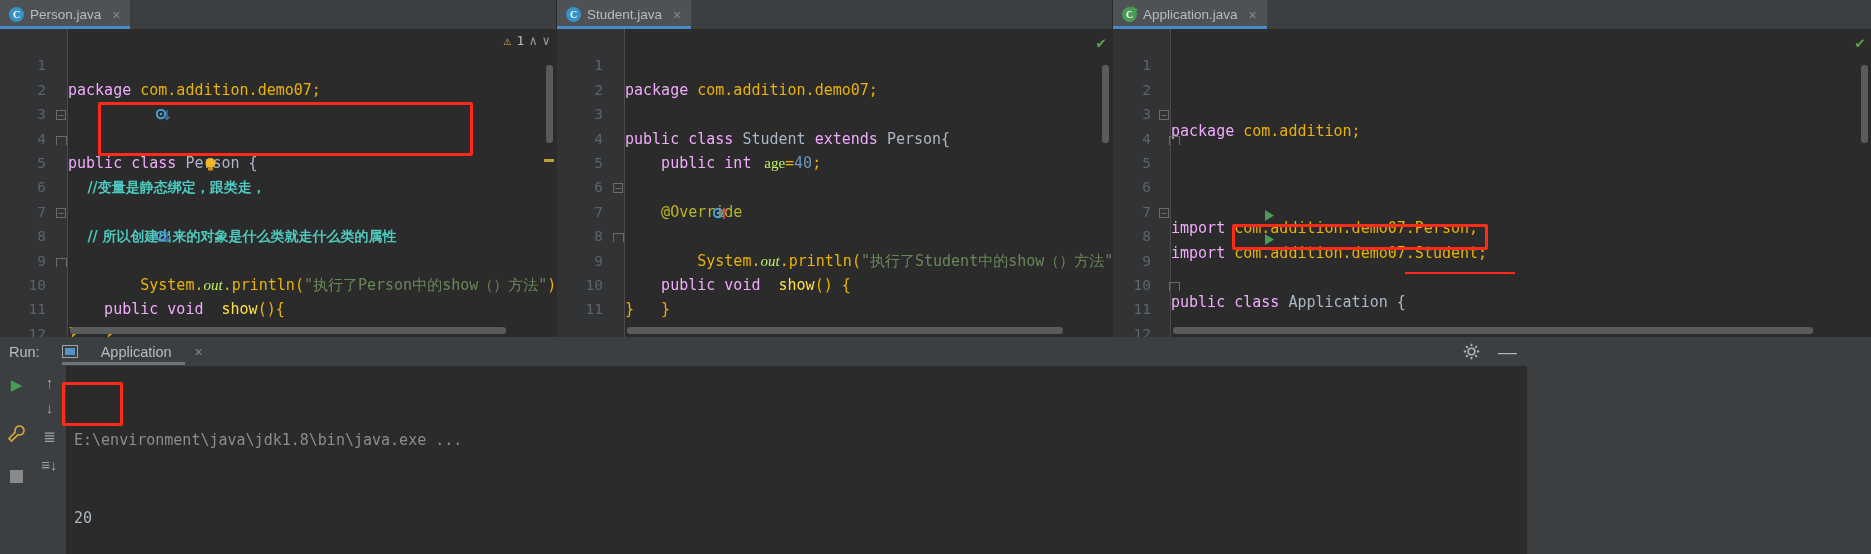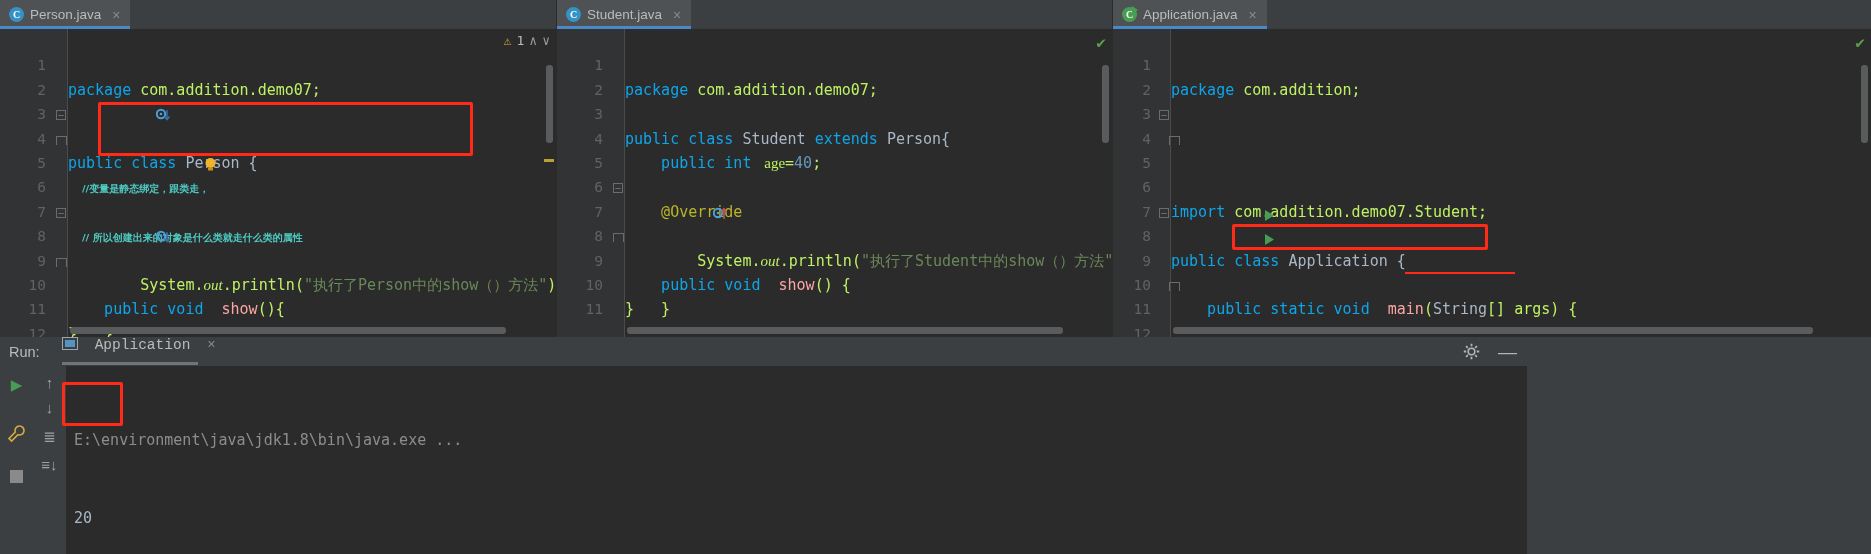--- a/index.html
+++ b/index.html
@@ -52,33 +52,33 @@
   .ln {
     position:relative; height:24.4px; line-height:24.4px;
     font-size:15px; white-space:pre; color:#a9b7c6;
   }
   .num {
     position:absolute; left:0; width:46px; text-align:right;
     color:#606366; font-size:14.5px; font-family:"DejaVu Sans Mono", monospace;
   }
   .pane.p3 .num { width:38px; }
   .code { position:absolute; left:68px; white-space:pre; }
-  .pane.p3 .code { left:58px; }
-
-  
-  .kw  { color:#0ea5e9; }
+  .pane.p3 .code { left:58px;margin-top:41px; }
+
+  
+  .kw  { color:#f0abfc; }
   .str { color:#6a8759; }
   .num2{ color:#6897bb; }
   .fld { color:#bef264;font-family:Liberation Serif, serif; }
-  .mth { color:#fca5a5; }
+  .mth { color:#fde047; }
   .ann { color:#bbb529; }
-  .pln { color:#bef264; }
+  .pln { color:#eab308; }
   .cls { color:#a9b7c6; }
   .italic { font-style:italic; }
-  .cncmt { color:#4ec9c0; font-weight:bold; font-family:"DejaVu Serif", serif; font-size:10px; }
+  .cncmt { color:#4ec9c0; font-weight:bold; font-family:"DejaVu Serif", serif; font-size:14px; }
 
   
   .foldm {
     position:absolute; left:56px; top:8px; width:10px; height:10px;
     border:1px solid #6b6b6b; color:#8d8d8d; font-size:9px;
     line-height:8px; text-align:center;
   }
   .pane.p3 .foldm { left:46px; }
   .foldcap-top { position:absolute; left:56px; top:9px; width:11px; height:9px; border:1px solid #6b6b6b; border-bottom:none; }
   .ovr {
@@ -101,22 +101,22 @@
 
   
   .redbox { position:absolute; border:3px solid #ff2a17; border-radius:2px; pointer-events:none; z-index:20; }
   .redline { position:absolute; height:2px; background:#ff2a17; z-index:20; }
 
   
   .runpanel { position:absolute; left:0; top:337px; width:1527px; height:217px; background:#3c3f41; }
   .runhdr { position:relative; height:29px; display:flex; align-items:center; }
   .runlbl { color:#bbbbbb; font-size:14.5px; margin-left:9px; }
   .runtab {
-    display:flex; align-items:flex-start; gap:17px; margin-left:22px; height:29px;
-    position:relative; color:#bbbbbb; font-size:14.5px;font-family:Liberation Mono, monospace;
+    display:flex; align-items:center; gap:23px; margin-left:22px; height:29px;
+    position:relative; color:#bbbbbb; font-size:14.5px;
   }
   .runtab .underline { position:absolute; left:0; right:18px; bottom:1px; height:3px; background:#707478; }
   .runtab .closex { color:#8a8a8a; font-size:14px; }
   .winicon { width:16px; height:13px; border:1.5px solid #9aa7b0; position:relative; }
   .winicon::after { content:""; position:absolute; left:2px; top:2px; right:2px; bottom:2px; background:#5394c4; }
   .hdr-right { position:absolute; right:10px; top:0; height:29px; display:flex; align-items:center; gap:18px; }
   .gear { width:17px; height:17px; position:relative; }
   .minus { color:#b4b4b4; font-size:19px; line-height:1; }
 
   .runbody { position:absolute; left:0; top:29px; right:0; bottom:0; background:#2b2b2b; }
@@ -339,20 +339,21 @@
             <span class="num">2</span>
             <span class="code"></span>
           </div>
           <div class="ln">
             <span class="num">3</span>
             <span class="code"></span>
           </div>
           <div class="ln">
             <span class="num">4</span>
             <span class="foldm">–</span>
+            <span class="code"><span class="kw">import</span> <span class="pln">com.addition.demo07.Person;</span></span>
           </div>
           <div class="ln">
             <span class="num">5</span>
             <span class="foldcap-top"></span>
             <span class="code"><span class="kw">import</span> <span class="pln">com.addition.demo07.Student;</span></span>
           </div>
           <div class="ln">
             <span class="num">6</span>
             <span class="code"></span>
           </div>

